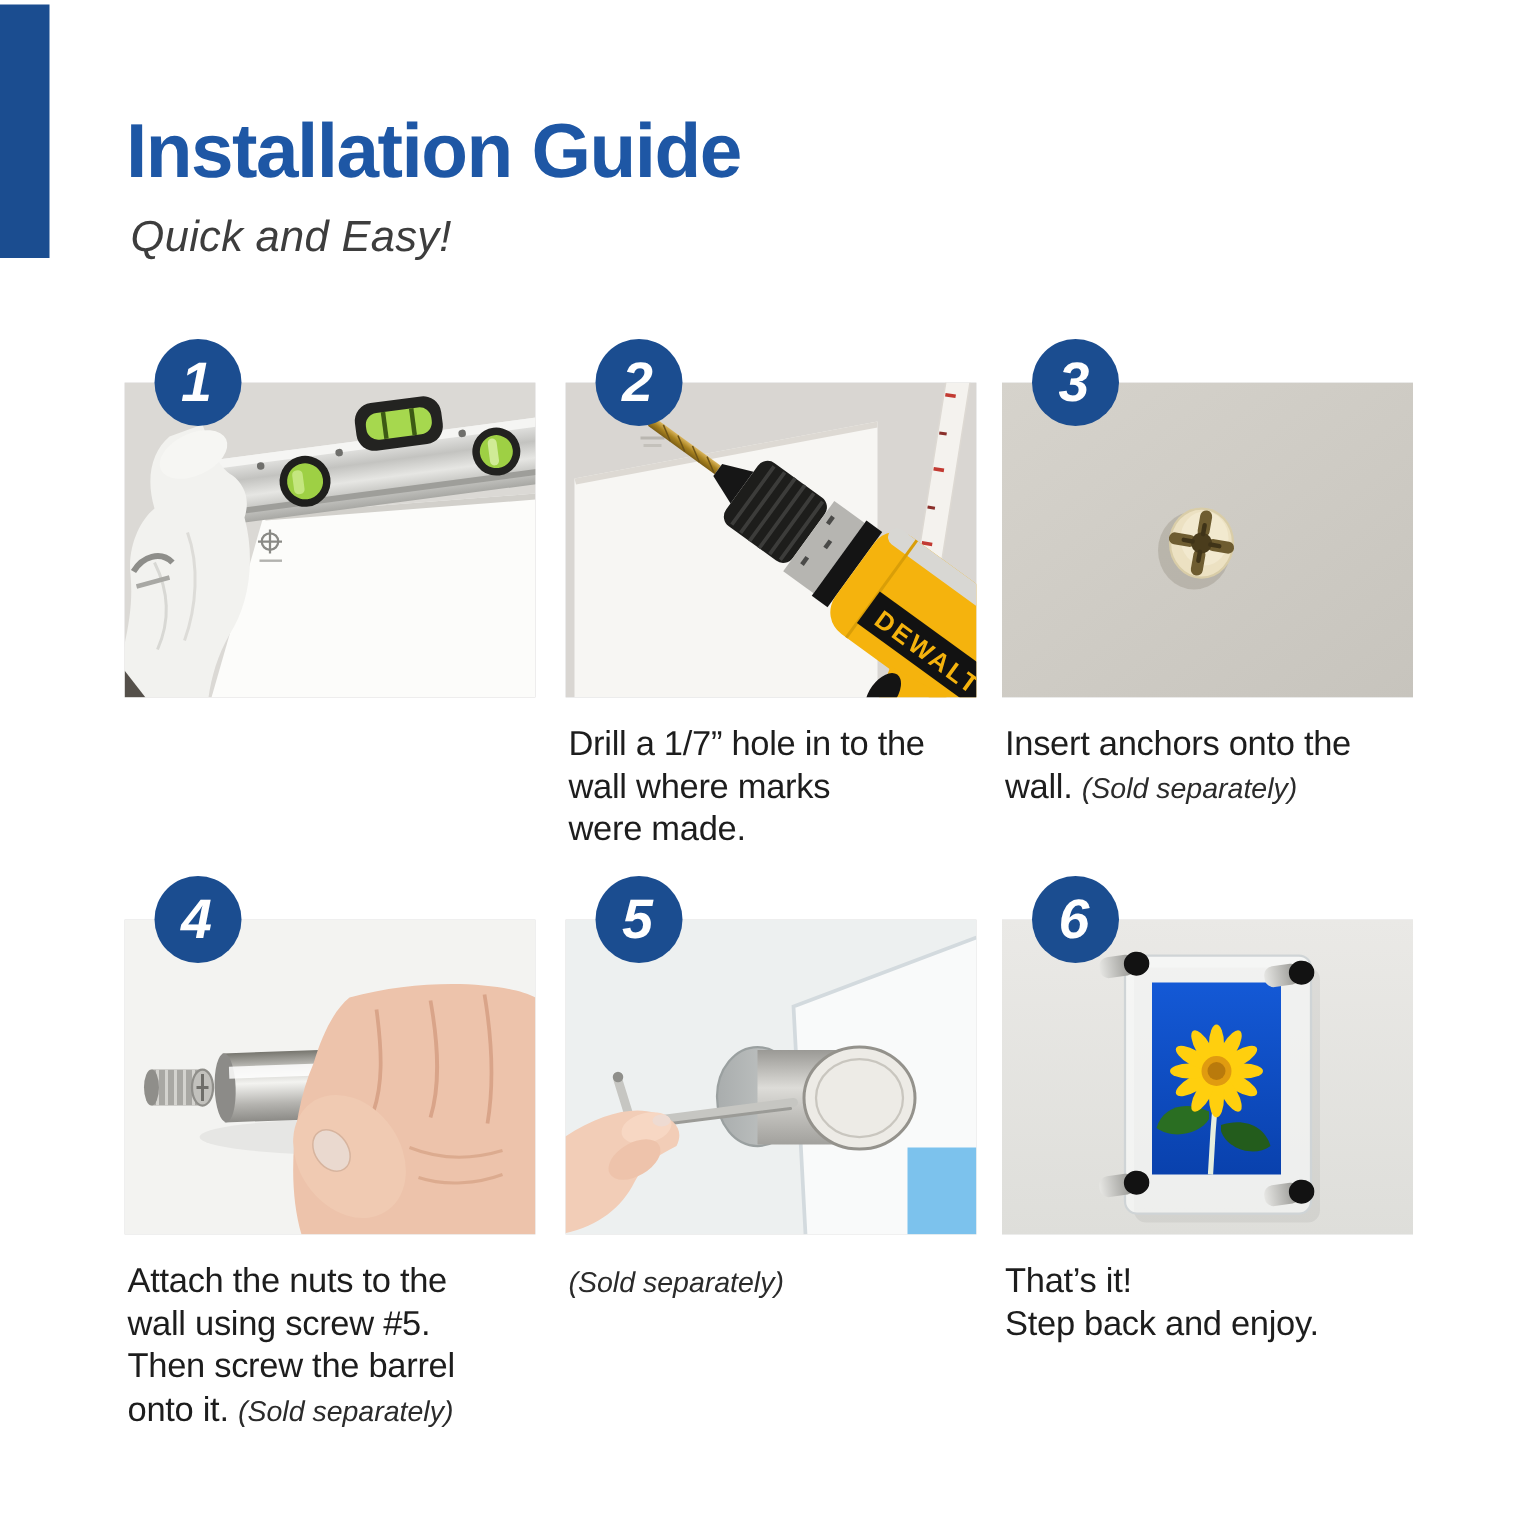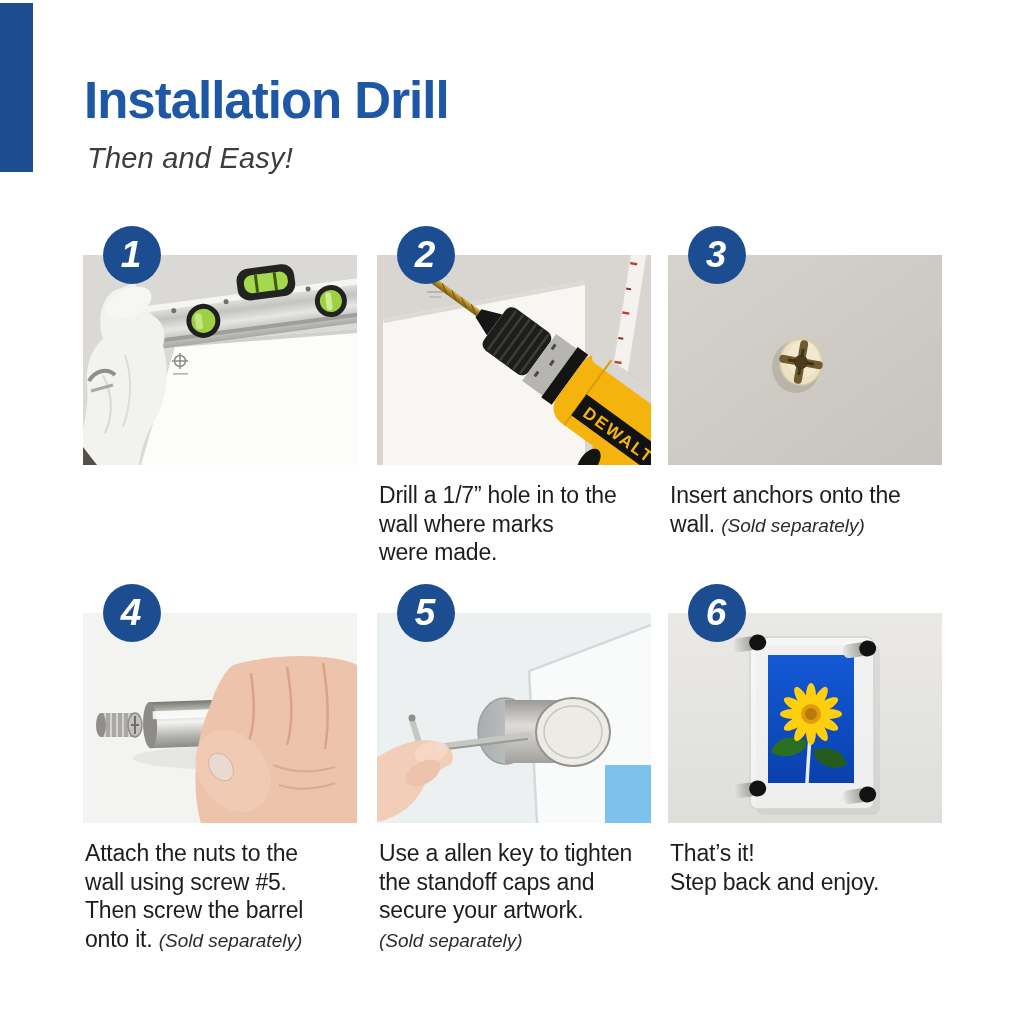--- a/index.html
+++ b/index.html
@@ -28,22 +28,22 @@
     position:absolute;left:2px;top:226px;width:288px;
     font-size:23px;line-height:28.5px;letter-spacing:-0.2px;color:#1d1d1d;
     white-space:pre-line;
   }
   .note{font-size:19px;font-style:italic;color:#2b2b2b;letter-spacing:0;margin-top:24px;}
 </style>
 </head>
 <body>
 
 <div class="corner-bar"></div>
-<h1 class="title">Installation Drill</h1>
-<div class="subtitle">Then and Easy!</div>
+<h1 class="title">Installation Guide</h1>
+<div class="subtitle">Quick and Easy!</div>
 
 <main>
 
   <div class="panel" style="left:83px;top:255px">
     <div class="badge">
         <span>1</span>
       </div>
     <div class="photo">
       <svg viewBox="0 0 274 210">
         <defs>
@@ -262,24 +262,21 @@
           <circle cx="35" cy="105" r="3.5" fill="#8f8f8b" stroke="none"></circle>
         </g>
         <g>
           <path d="M-5,148 C20,130 44,124 60,129 C74,133 79,141 74,151 C62,157 52,163 46,175 C37,193 20,206 -5,210 Z" fill="#f2cdb7"></path>
           <ellipse cx="54" cy="139" rx="17" ry="10" transform="rotate(-14 54 139)" fill="#f7d7c3"></ellipse>
           <ellipse cx="46" cy="160" rx="19" ry="11" transform="rotate(-30 46 160)" fill="#eec3ab"></ellipse>
           <ellipse cx="64" cy="134" rx="6" ry="4" fill="#eedbd2"></ellipse>
         </g>
       </svg>
     </div>
-    <div class="caption"><span>Use a allen key to tighten
-the standoff caps and
-secure your artwork.
-</span><span class="note">(Sold separately)</span></div>
+    <div class="caption"><span class="note">(Sold separately)</span></div>
   </div>
 
   <div class="panel" style="left:668px;top:613px">
     <div class="badge">
         <span>6</span>
       </div>
     <div class="photo">
       <svg viewBox="0 0 274 210">
         <defs>
           <linearGradient id="wall6" x1="0" y1="0" x2="0" y2="1">

